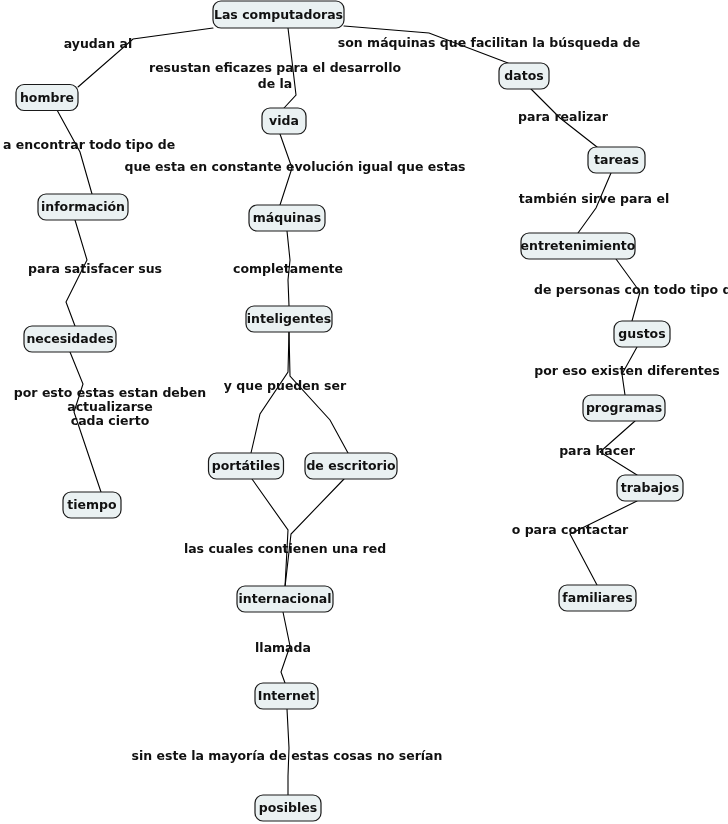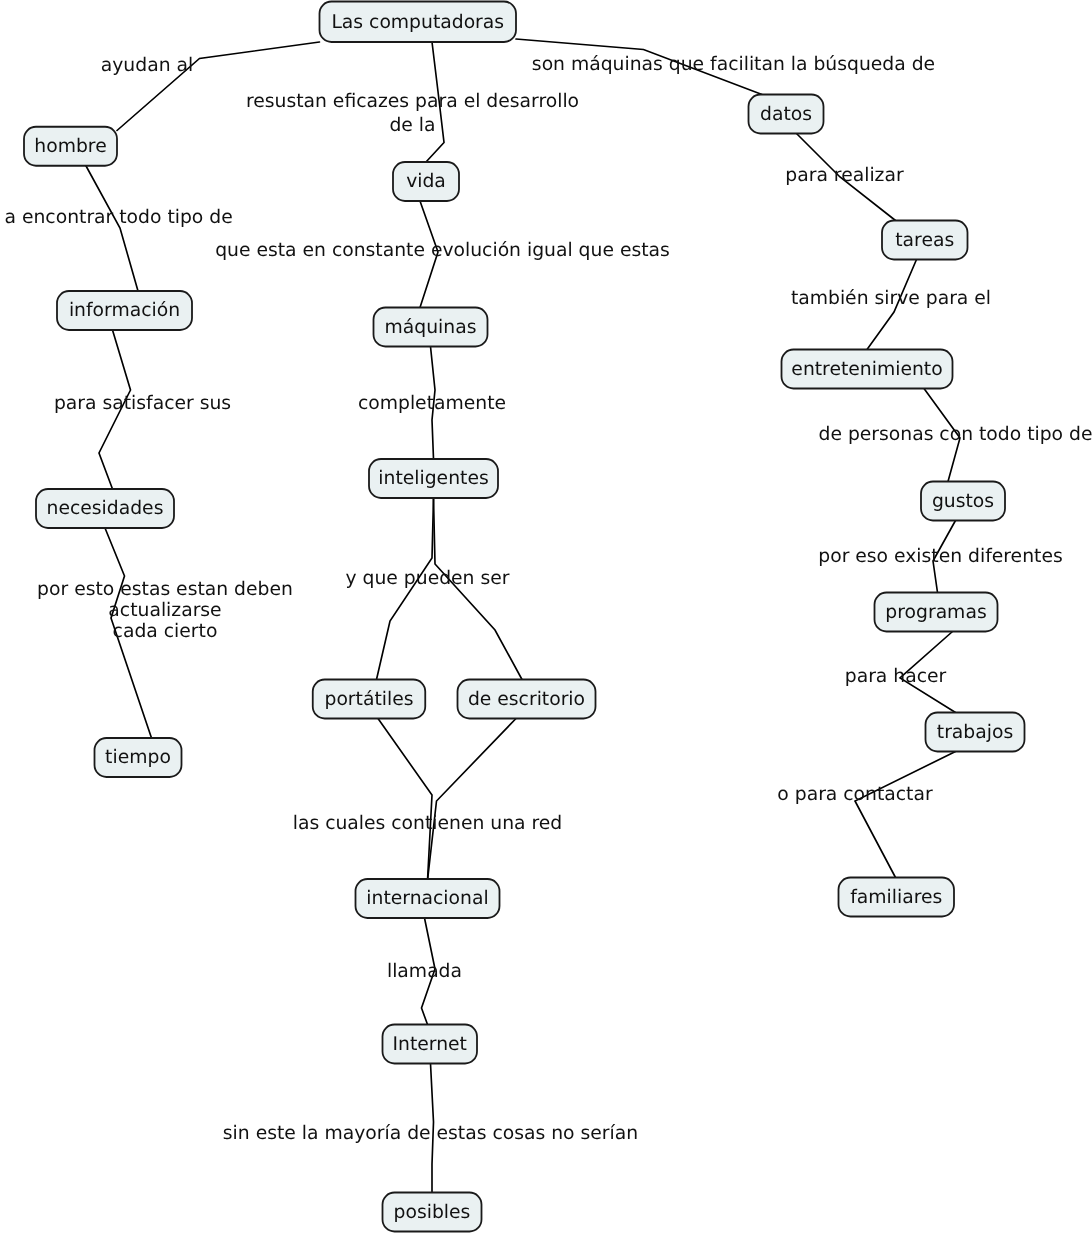--- a/index.html
+++ b/index.html
@@ -7,20 +7,21 @@
     padding: 0;
     background: #ffffff;
   }
   #map-root {
     position: relative;
     width: 728px;
     height: 824px;
     background: #ffffff;
     font-family: "DejaVu Sans", sans-serif;
     overflow: hidden;
+    font-weight: bold;
   }
   #map-svg {
     position: absolute;
     left: 0;
     top: 0;
     width: 728px;
     height: 824px;
   }
   .edge-line {
     stroke: #000000;

